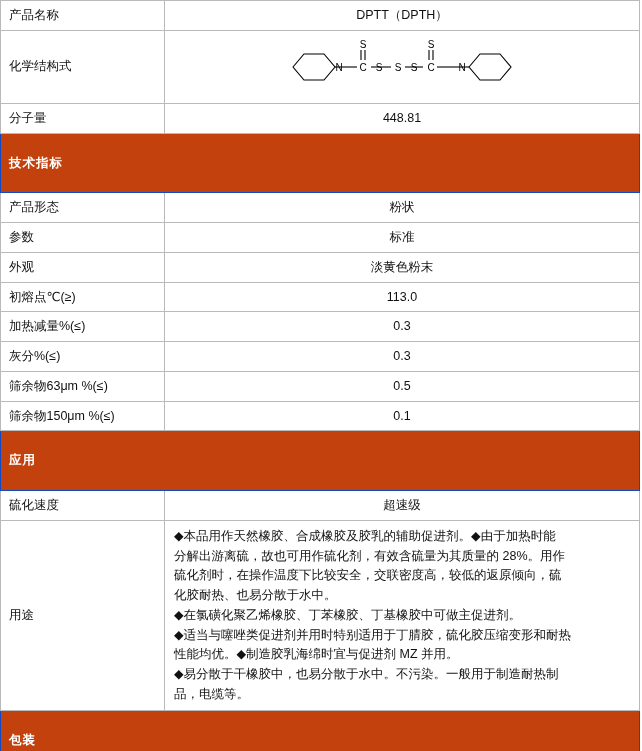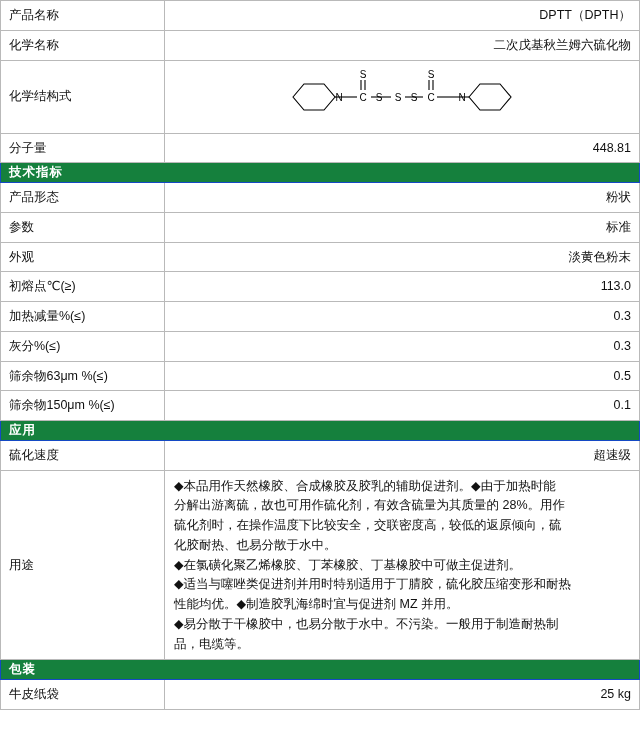--- a/index.html
+++ b/index.html
@@ -22,31 +22,31 @@
     vertical-align:middle;
     line-height:1.5;
   }
   .label{
     width:160px;
     text-align:left;
     white-space:nowrap;
     margin-top:8px;
   }
   .value{
-    text-align:right;
+    text-align:center;
   }
   .value-left{
-    text-align:right;
+    text-align:center;
   }
   .section td{
-    background:#15803d;
+    background:#c2410c;
     color:#ffffff;
     font-weight:bold;
     border:1px solid #1449c4;
-    padding:0 8px;
+    padding:20px 8px;
     letter-spacing:1px;
   }
   .struct-cell{
     padding:6px 8px;
     height:62px;
   }
   .struct-wrap{
     display:flex;
     align-items:center;
     justify-content:center;
@@ -64,24 +64,20 @@
 
 <table class="sheet">
   <colgroup>
       <col style="width:164px">
       <col>
     </colgroup>
   <tbody>
     <tr>
       <td class="label">产品名称</td>
       <td class="value">DPTT（DPTH）</td>
-    </tr>
-    <tr>
-      <td class="label">化学名称</td>
-      <td class="value">二次戊基秋兰姆六硫化物</td>
     </tr>
     <tr>
       <td class="label">化学结构式</td>
       <td class="struct-cell">
         <div class="struct-wrap">
           <svg width="290" height="62" viewBox="0 0 290 62" xmlns="http://www.w3.org/2000/svg">
             <g fill="none" stroke="#000" stroke-width="1.1">
 
               <polygon points="36,31 47,18 67,18 78,31 67,44 47,44"></polygon>
 

